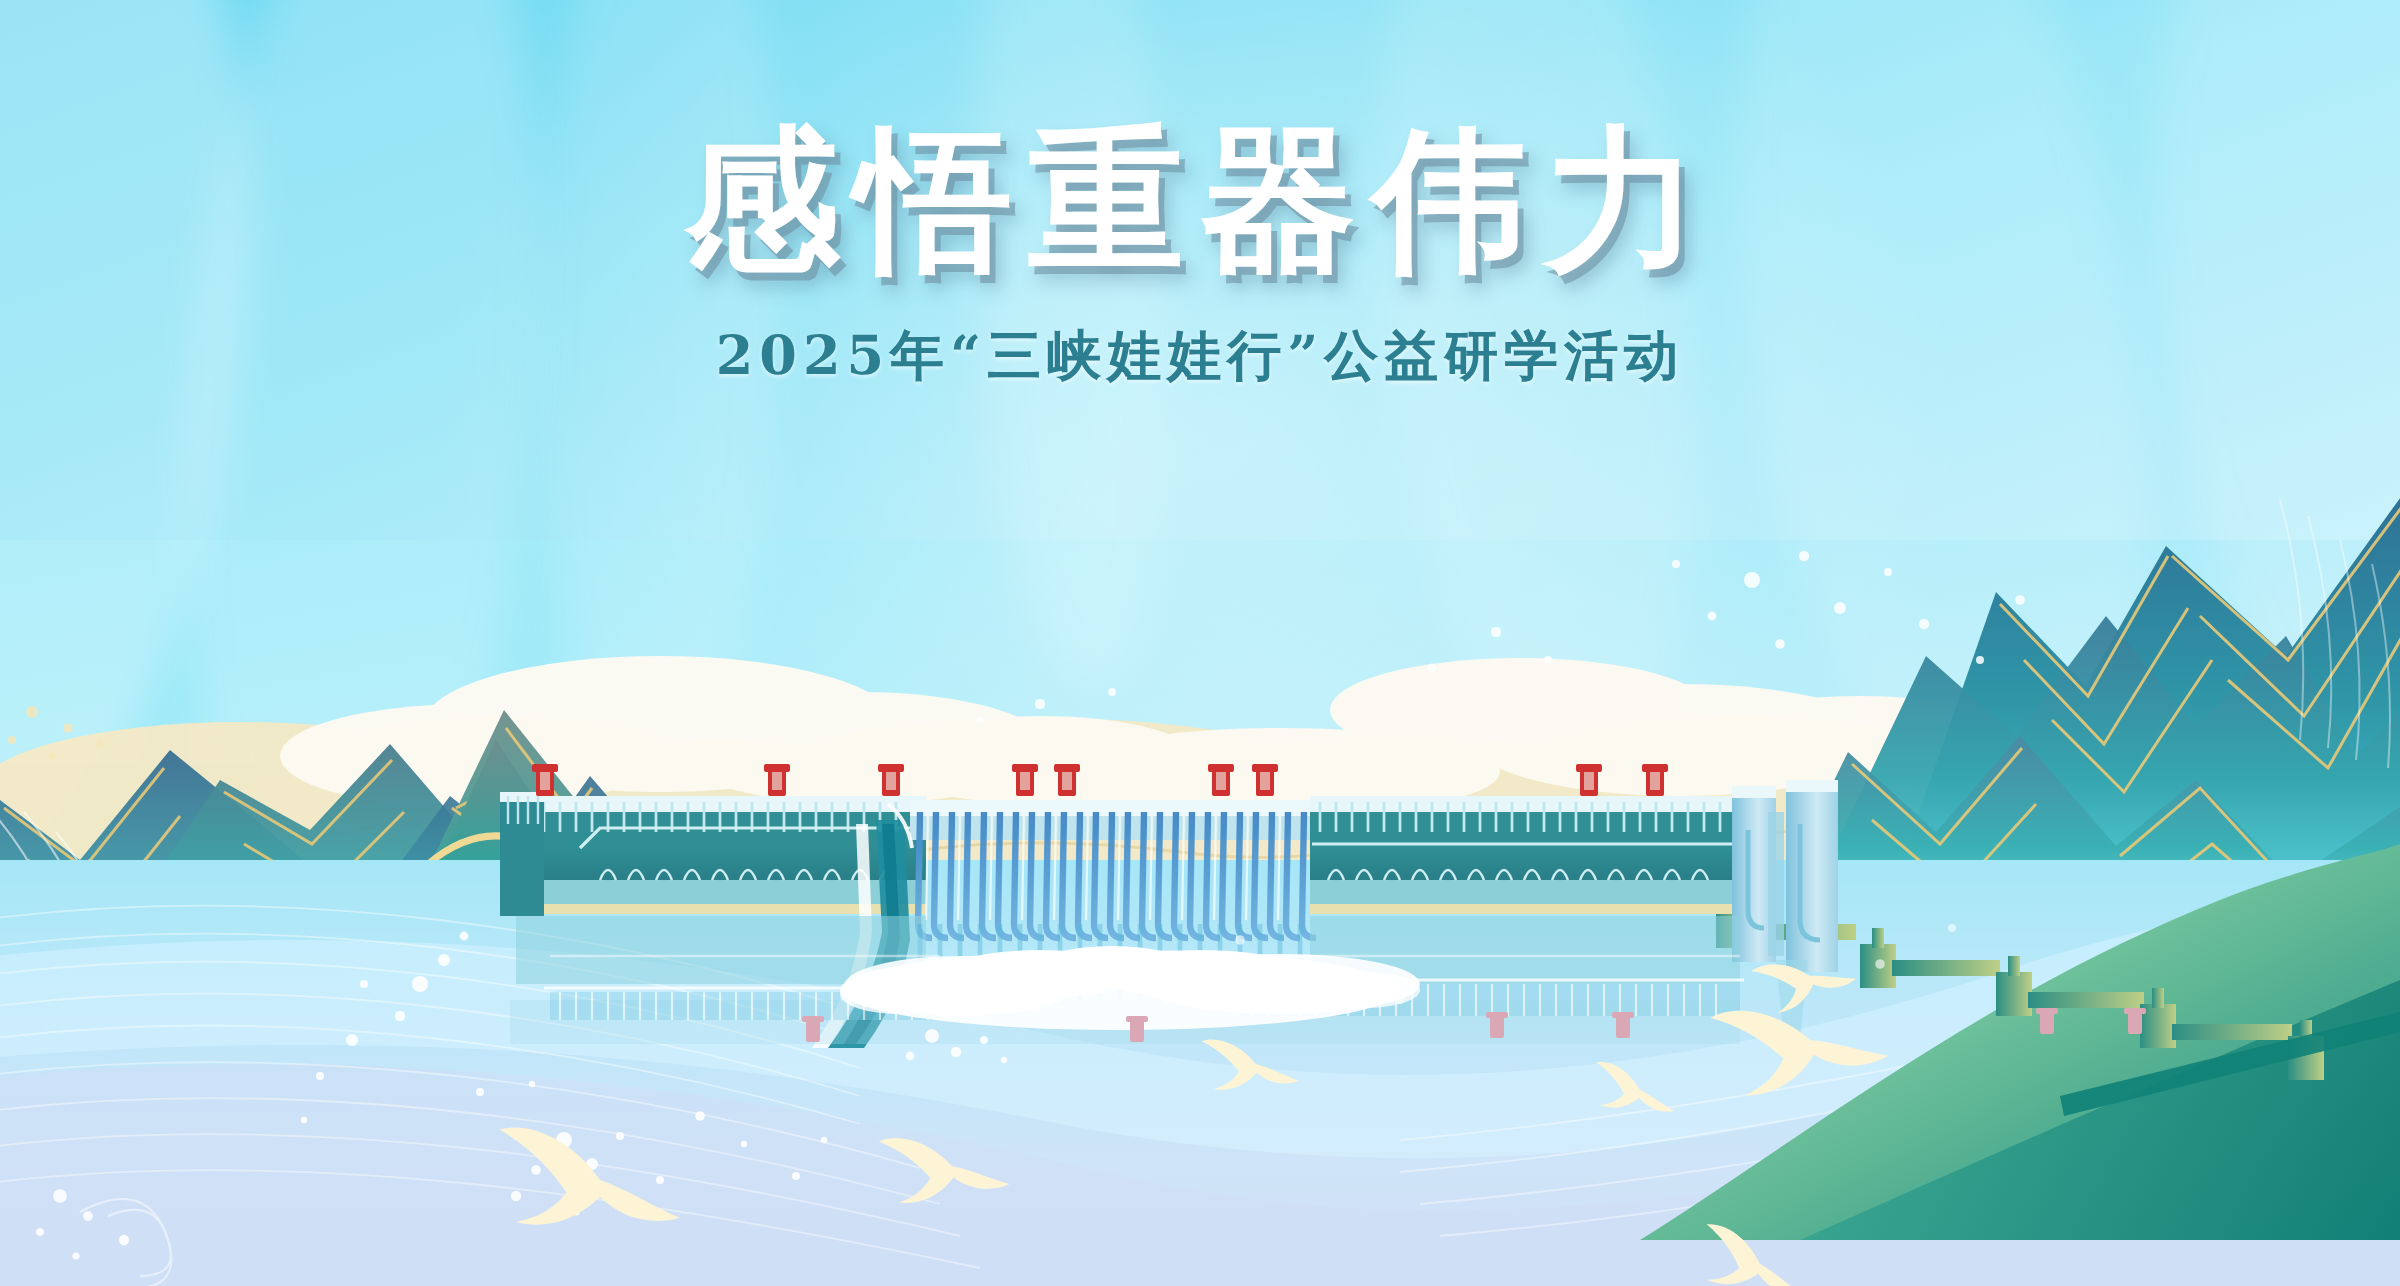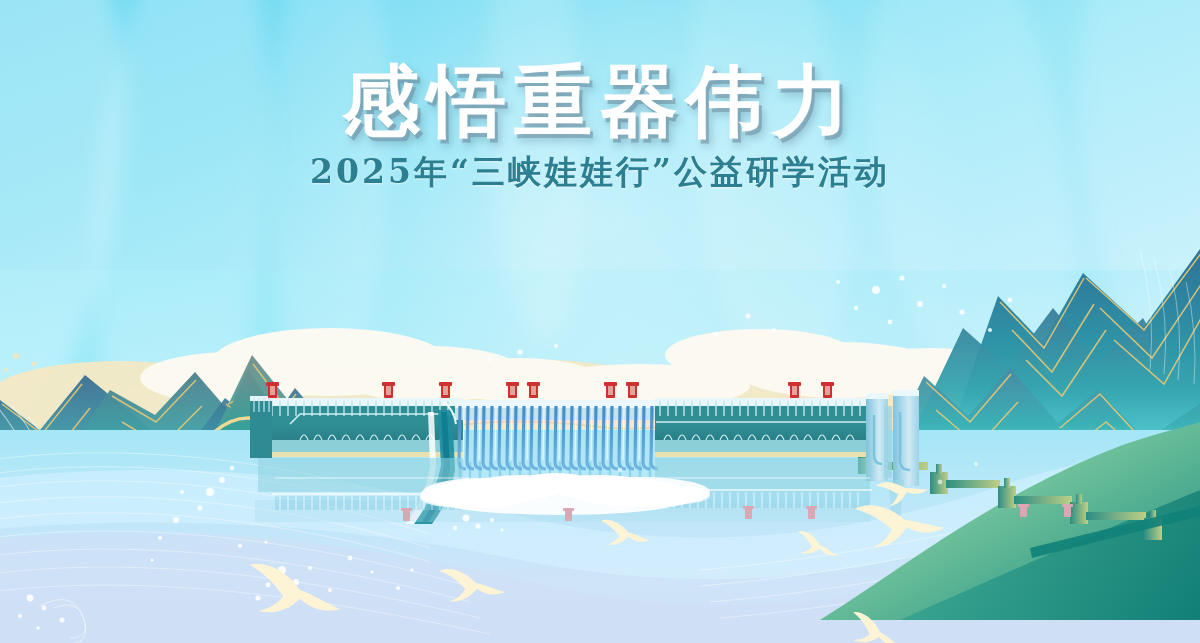--- a/index.html
+++ b/index.html
@@ -35,23 +35,23 @@
     font-family:"DejaVu Sans","Liberation Sans",sans-serif;
     font-weight:bold;font-size:78px;line-height:1.0;letter-spacing:8px;
     color:#ffffff;
     text-shadow:
       3px 4px 0 rgba(108,140,158,.55),
       5px 7px 9px rgba(70,110,135,.35);
     white-space:nowrap;
   }
   .title-line.l2{margin-top:8px;}
   .subtitle{
-    margin-top:10px;
+    margin-top:20px;
     font-family:"DejaVu Serif","Liberation Serif",serif;
-    font-weight:bold;font-size:33px;letter-spacing:3px;
+    font-weight:bold;font-size:27px;letter-spacing:3px;
     color:#2b7f90;
     text-shadow:0 1px 2px rgba(255,255,255,.6);
     white-space:nowrap;
   }
 
   
   .mtn{position:absolute;}
 
   
   #dam{position:absolute;left:0;top:0;width:1200px;height:643px;z-index:14;}

